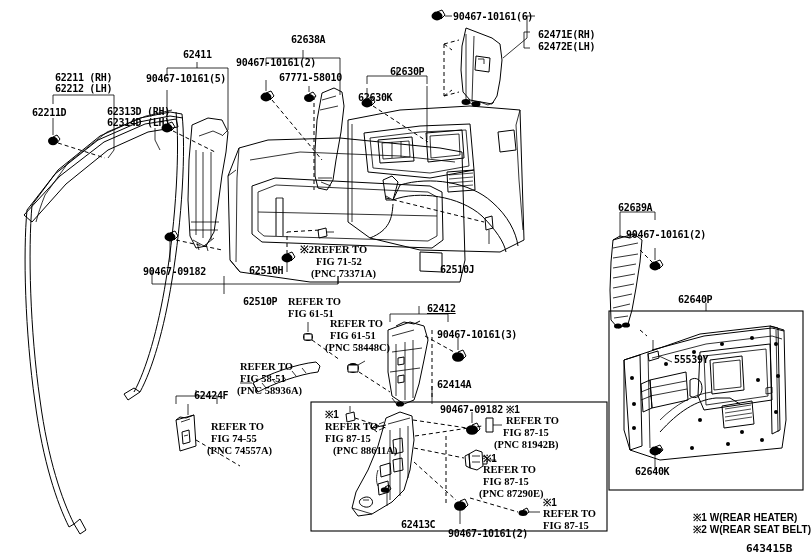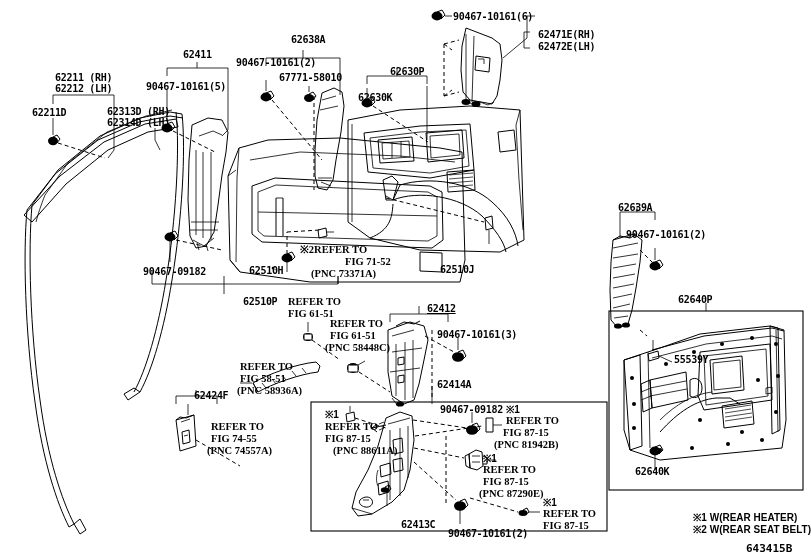--- a/index.html
+++ b/index.html
@@ -492,41 +492,41 @@
 
   </svg>
 
   <div class="lbl" style="left:55px;top:72px;">62211 (RH)</div>
   <div class="lbl" style="left:55px;top:83px;">62212 (LH)</div>
   <div class="lbl" style="left:32px;top:107px;">62211D</div>
   <div class="lbl" style="left:107px;top:106px;">62313D (RH)</div>
   <div class="lbl" style="left:107px;top:117px;">62314D (LH)</div>
 
   <div class="lbl" style="left:183px;top:49px;">62411</div>
-  <div class="lbl" style="left:146px;top:73px;margin-top:8px;">90467-10161(5)</div>
+  <div class="lbl" style="left:146px;top:73px;">90467-10161(5)</div>
 
   <div class="lbl" style="left:291px;top:34px;">62638A</div>
   <div class="lbl" style="left:236px;top:57px;">90467-10161(2)</div>
   <div class="lbl" style="left:279px;top:72px;text-align:right;">67771-58010</div>
 
   <div class="lbl" style="left:390px;top:66px;">62630P</div>
   <div class="lbl" style="left:358px;top:92px;">62630K</div>
 
   <div class="lbl" style="left:453px;top:11px;">90467-10161(6)</div>
   <div class="lbl" style="left:538px;top:29px;">62471E(RH)</div>
   <div class="lbl" style="left:538px;top:41px;">62472E(LH)</div>
 
   <div class="lbl" style="left:440px;top:232px;margin-top:32px;">62510J</div>
 
   <div class="lbl" style="left:143px;top:266px;">90467-09182</div>
   <div class="lbl" style="left:249px;top:265px;">62510H</div>
   <div class="lbl" style="left:243px;top:296px;">62510P</div>
 
   <div class="lbl ref" style="left:300px;top:244px;"><span>※2</span><span>REFER TO</span></div>
-  <div class="lbl ref" style="left:316px;top:256px;margin-left:29px;">FIG 71-52</div>
+  <div class="lbl ref" style="left:316px;top:256px;">FIG 71-52</div>
   <div class="lbl ref" style="left:311px;top:268px;">(PNC 73371A)</div>
 
   <div class="lbl ref" style="left:288px;top:296px;">REFER TO</div>
   <div class="lbl ref" style="left:288px;top:308px;">FIG 61-51</div>
 
   <div class="lbl ref" style="left:330px;top:318px;">REFER TO</div>
   <div class="lbl ref" style="left:330px;top:330px;">FIG 61-51</div>
   <div class="lbl ref" style="left:325px;top:342px;">(PNC 58448C)</div>
 
   <div class="lbl ref" style="left:240px;top:361px;">REFER TO</div>

